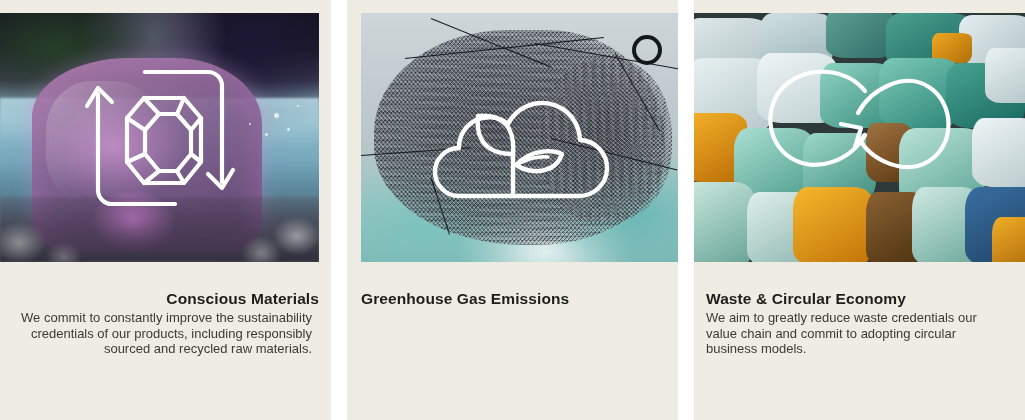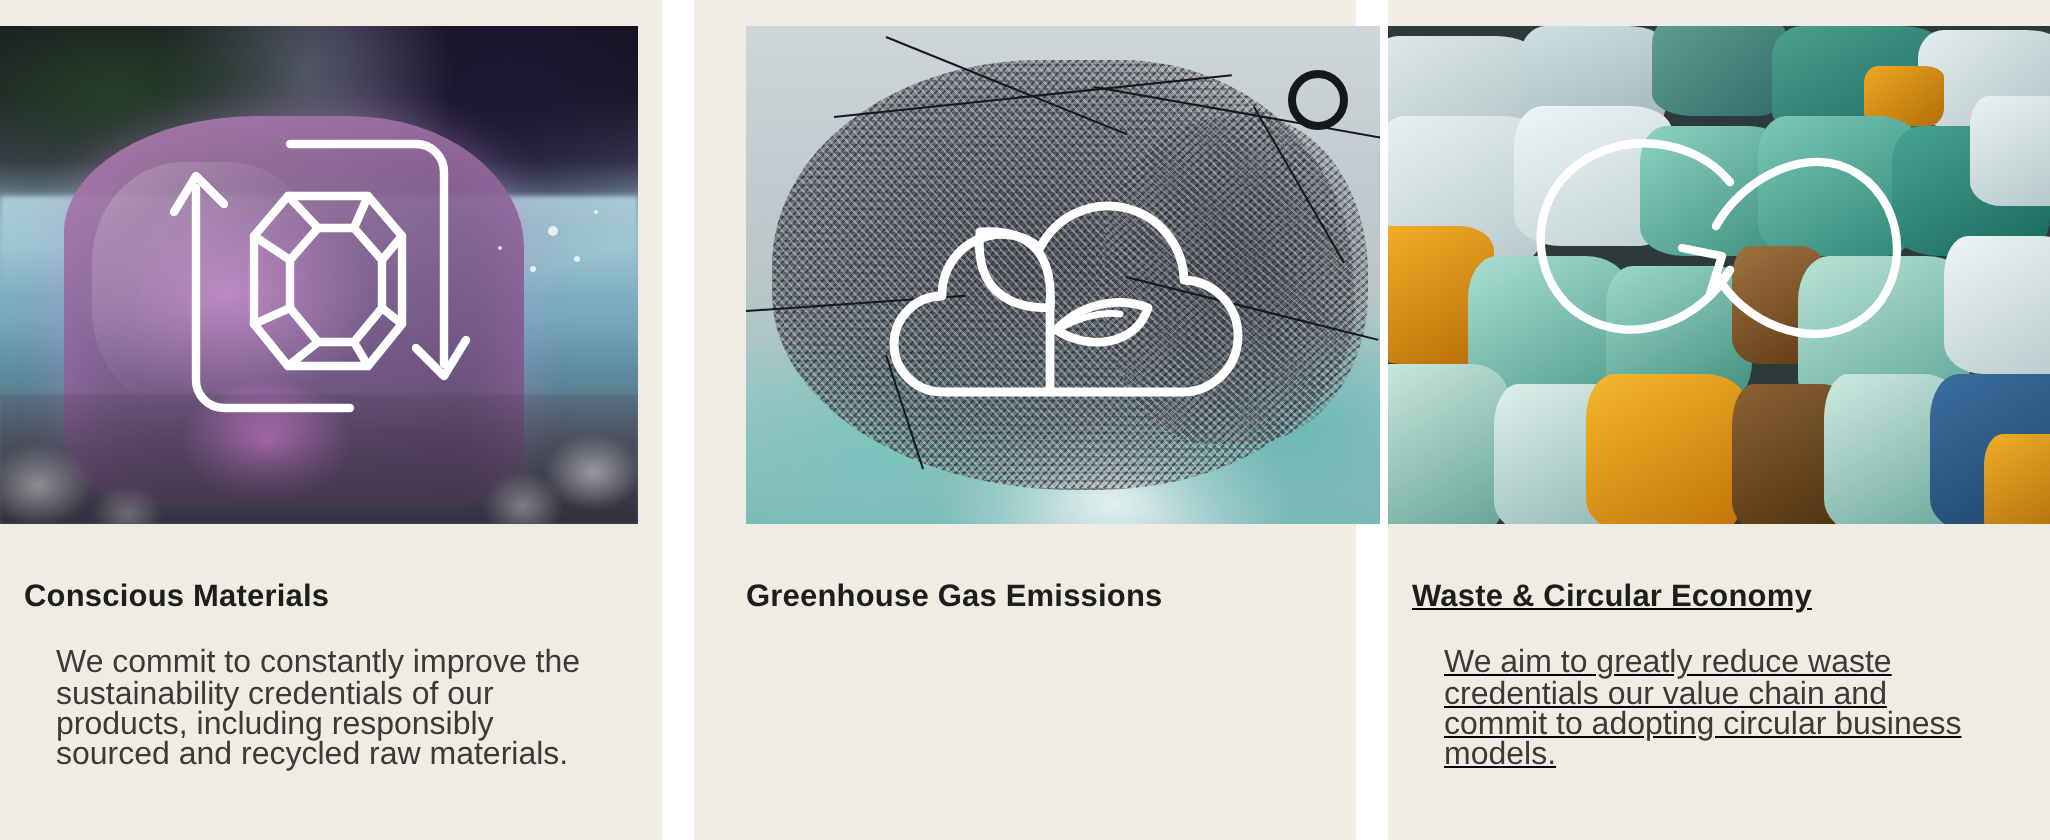--- a/index.html
+++ b/index.html
@@ -17,23 +17,23 @@
     box-sizing:border-box;
   }
   .card{
     background:#efece3;
     display:flex;
     flex-direction:column;
     height:420px;
     box-sizing:border-box;
     position:relative;
   }
-  .card.c1{width:331px;}
+  .card.c1{width:331px;text-align:right;}
   .gap{width:16px;background:#ffffff;height:420px;flex:0 0 16px;}
-  .card.c2{width:331px;padding-left:12px;}
+  .card.c2{width:331px;}
   .card.c3{width:331px;}
 
   
   .media{
     position:relative;
     height:249px;
     margin-top:13px;
     overflow:hidden;
     background:#2a2330;
   }
@@ -129,34 +129,34 @@
   
   .icon-layer{position:absolute;inset:0;display:flex;align-items:center;justify-content:center;}
   .icon-layer svg{display:block;}
 
   
   .body-text{
     padding:27px 12px 0 12px;
     box-sizing:border-box;
   }
   .card.c2 .body-text{padding-left:14px;padding-right:18px;}
-  .card.c3 .body-text{padding-left:12px;padding-right:16px;text-decoration:underline;}
+  .card.c3 .body-text{padding-left:12px;padding-right:16px;}
   .title{
     font-size:15.5px;
     font-weight:bold;
     color:#1d1d1b;
     letter-spacing:.1px;
     margin:0 0 2px 0;
     line-height:1.25;
   }
   .desc{
-    font-size:16px;
+    font-size:13px;
     line-height:15.3px;
     color:#3b3a37;
-    margin:16px;
+    margin:0;
     max-width:300px;
   }
   .card.c2 .desc{max-width:300px;}
   .card.c3 .desc{max-width:312px;}
 </style>
 </head>
 <body>
 
 <div class="board">
 

